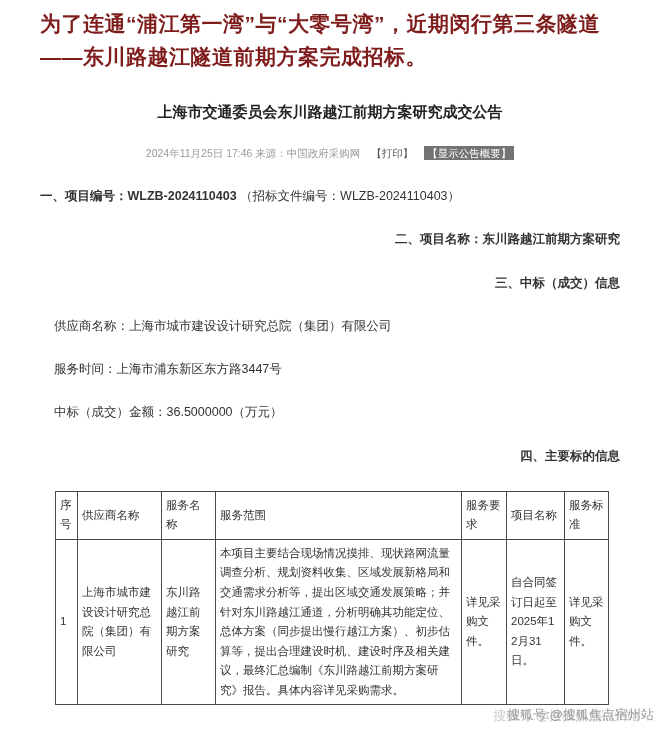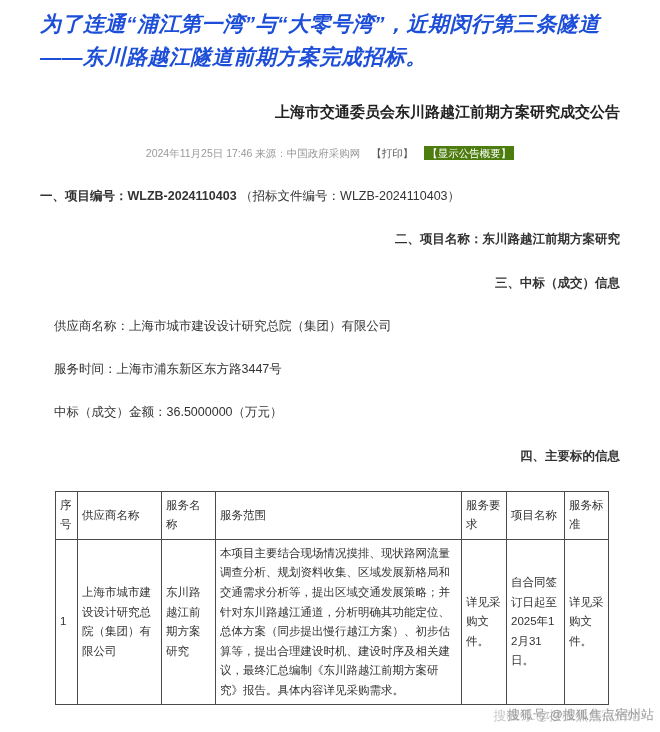--- a/index.html
+++ b/index.html
@@ -10,46 +10,45 @@
     width:660px; height:732px;
     background:#ffffff;
     color:#333;
     overflow:hidden;
   }
   .intro {
     margin:8px 38px 0 40px;
     font-size:21px;
     font-weight:700;
     line-height:1.55;
-    color:#1d4ed8;
+    color:#7f1d1d;
     letter-spacing:0.5px;
-    font-style:italic;
   }
   .title {
     margin:30px 40px 0;
-    text-align:right;
+    text-align:center;
     font-size:15px;
     font-weight:700;
     color:#222;
     font-family:Liberation Mono, monospace;
   }
   .meta {
     margin-top:25px;
     text-align:center;
     font-size:10.5px;
     color:#999;
     white-space:nowrap;
   }
   .meta .print {
     color:#555;
     margin-left:8px;
     cursor:pointer;
   }
   .meta .summary {
-    background:#4d7c0f;
+    background:#737373;
     color:#ffffff;
     margin-left:8px;
     padding:1px 3px;
     cursor:pointer;
   }
   .doc-body {
     margin:27px 40px 0 40px;
     font-size:12.5px;
     color:#333;
   }

